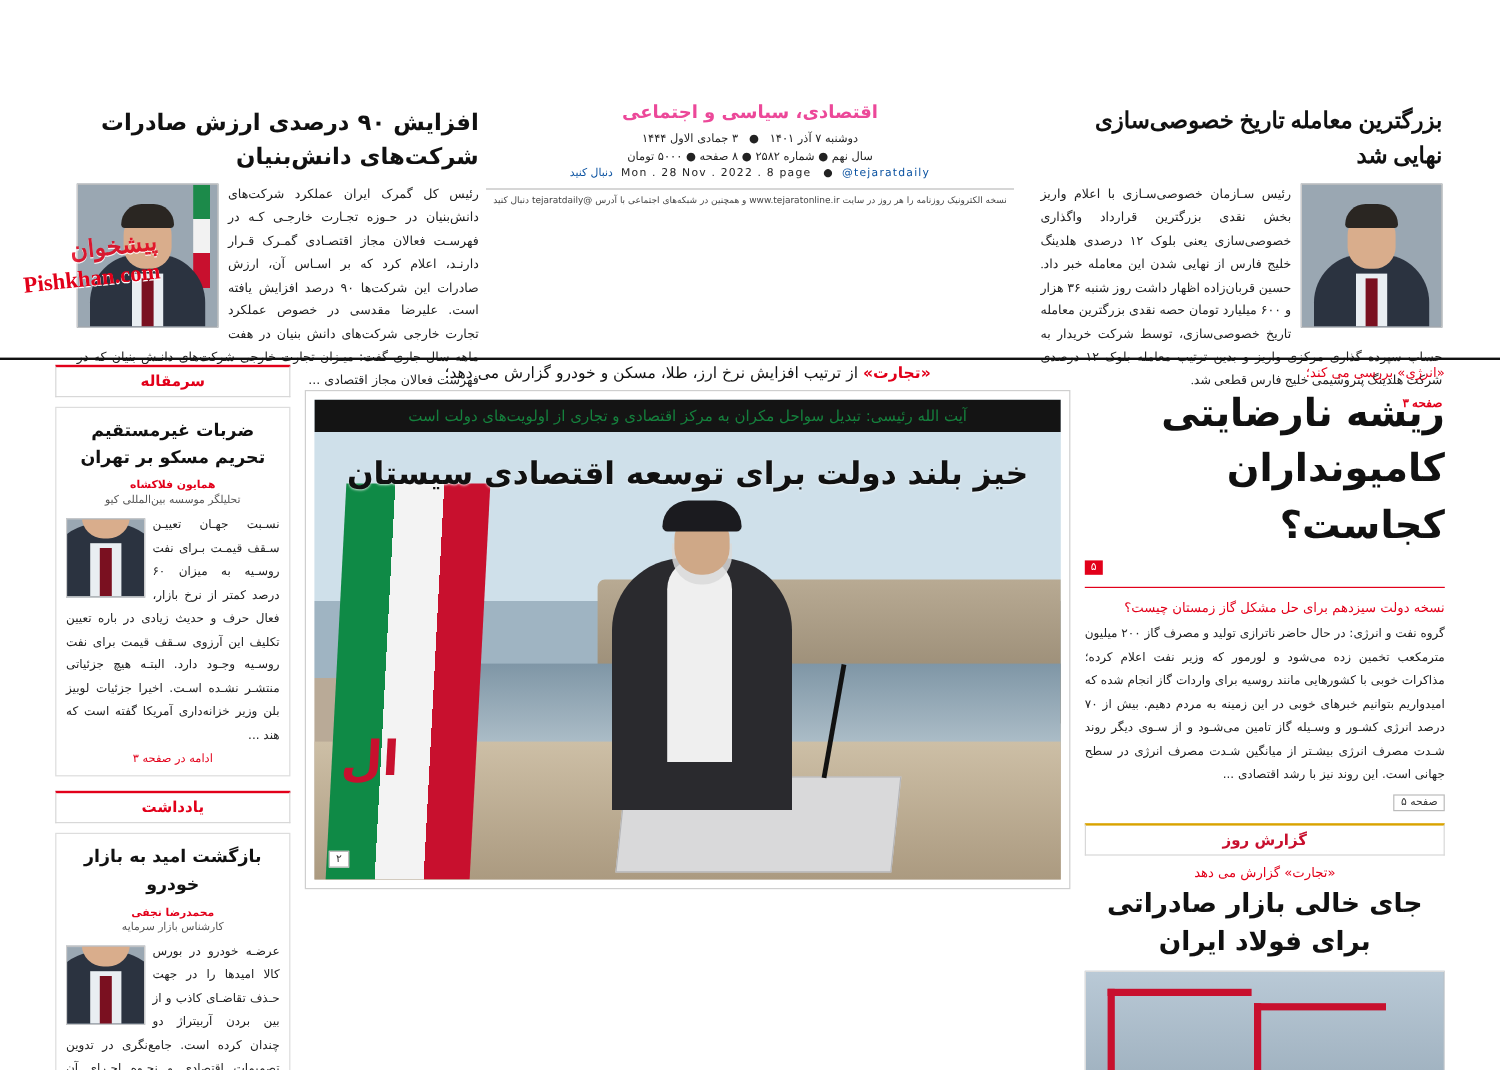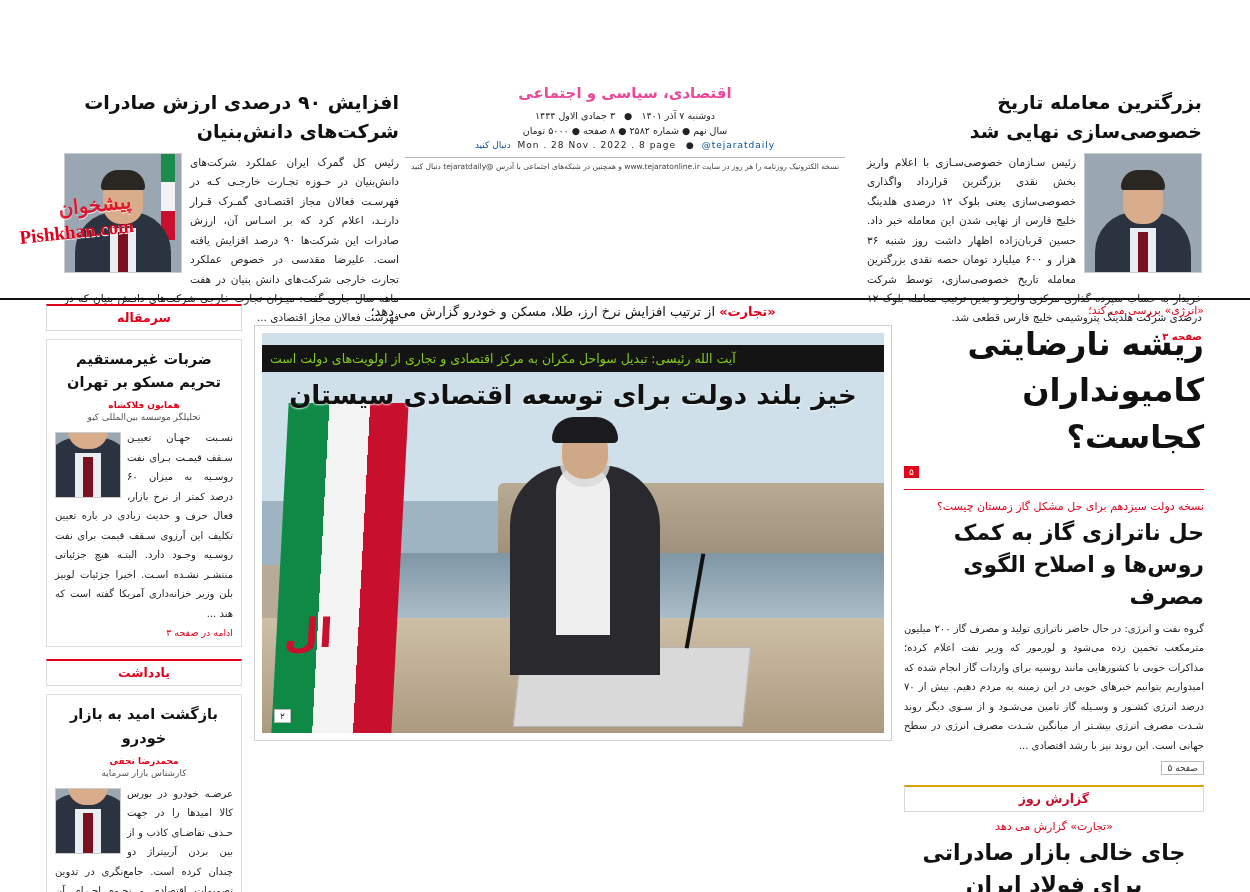--- a/index.html
+++ b/index.html
@@ -32,21 +32,21 @@
     margin-top:6px; font-size:9.5px; color:#222; line-height:1.6;text-align:center;
   }
   .logo-meta .row span { margin:0 3px; }
   .logo-meta .en { letter-spacing:1px; font-size:9px; }
   .logo-meta .site { color:#0a52a1; }
   .logo-rule { border-top:1px solid #bbb; margin-top:4px; padding-top:3px; font-size:7.5px; color:#444; }
 
   
   .top-col { position:absolute; top:88px; width:335px; }
   .top-col.left { left:64px; }
-  .top-col.right { right:48px; }
+  .top-col.right { right:48px;font-family:Liberation Serif, serif; }
   .top-head {
     font-size:19px; font-weight:bold; color:#111; line-height:1.5;
     text-align:right; direction:rtl;
   }
   .top-body {
     margin-top:8px; font-size:10.5px; line-height:1.85; color:#222;
     text-align:justify; direction:rtl;
   }
   .top-photo {
     width:118px; height:120px; float:left; margin:0 8px 4px 0;
@@ -120,21 +120,21 @@
   .byline { margin-top:6px; text-align:center; font-size:9px; color:#e2001a; font-weight:bold;}
   .byline .job { display:block; color:#555; font-weight:normal; margin-top:2px;}
   .mini-photo {
     width:66px; height:66px; float:left; margin:4px 6px 2px 0;
     border:1px solid #ccc; position:relative; overflow:hidden; background:#8c98a3;
   }
   .col-text {
     margin-top:6px; font-size:10px; line-height:1.95; color:#222;
     text-align:justify; direction:rtl;
   }
-  .more { margin-top:4px; font-size:9.5px; color:#e2001a; text-align:right; }
+  .more { margin-top:4px; font-size:9.5px; color:#e2001a; text-align:center; }
 
   
   .kicker {
     text-align:center; font-size:13px; color:#111; direction:rtl; margin-bottom:6px;
   }
   .kicker b { color:#e2001a; }
   .main-head {
     text-align:center; font-size:41px; font-weight:bold; color:#111;
     line-height:1.25; direction:rtl; margin:2px 0 10px;
     letter-spacing:-1px;
@@ -144,22 +144,22 @@
     padding:1px 5px; vertical-align:middle;
   }
   .main-photo {
     position:relative; border:1px solid #cfcfcf; background:#fff; padding:7px;
   }
   .photo-inner {
     position:relative; height:400px; overflow:hidden;
     background:linear-gradient(#cfe0ea 0 42%, #9fb4c2 42% 58%, #b9aa97 58% 100%);
   }
   .photo-cap {
-    position:absolute; top:12px; left:0; right:0; background:#141414; color:#84cc16;
-    font-size:12.5px; text-align:left; padding:6px 8px; direction:rtl;
+    position:absolute; top:0; left:0; right:0; background:#141414; color:#15803d;
+    font-size:12.5px; text-align:center; padding:6px 8px; direction:rtl;
   }
   .photo-title {
     position:absolute; top:44px; left:0; right:0; text-align:center;
     font-size:26px; font-weight:bold; color:#111; direction:rtl; line-height:1.4;
     text-shadow:0 1px 2px rgba(255,255,255,.8);
   }
   
   .ph-flag {
     position:absolute; left:18px; top:70px; width:120px; height:330px;
     background:linear-gradient(90deg,#0f8a46 0 34%, #f3f3f3 34% 68%, #c8102e 68%);
@@ -396,21 +396,20 @@
       <div>
         <div class="lead-sub">«انرژی» بررسی می کند؛</div>
         <div class="lead-head big">ریشه نارضایتی کامیونداران کجاست؟</div>
         <div style="text-align:left"><span class="redbox-num">۵</span></div>
       </div>
 
       <div class="hr-red"></div>
 
       <div>
         <div class="lead-sub">نسخه دولت سیزدهم برای حل مشکل گاز زمستان چیست؟</div>
-        <div class="lead-head">حل ناترازی گاز به کمک روس‌ها و اصلاح الگوی مصرف</div>
         <div class="left-text">گروه نفت و انرژی: در حال حاضر ناترازی تولید و مصرف گاز ۲۰۰ میلیون مترمکعب تخمین زده می‌شود و لورمور که وزیر نفت اعلام کرده؛ مذاکرات خوبی با کشورهایی مانند روسیه برای واردات گاز انجام شده که امیدواریم بتوانیم خبرهای خوبی در این زمینه به مردم دهیم. بیش از ۷۰ درصد انرژی کشـور و وسـیله گاز تامین می‌شـود و از سـوی دیگر روند شـدت مصرف انرژی بیشـتر از میانگین شـدت مصرف انرژی در سطح جهانی است. این روند نیز با رشد اقتصادی ...</div>
         <div style="text-align:right"><span class="footer-pagebox">صفحه ۵</span></div>
       </div>
 
       <div class="sec-label gold" style="margin-top:10px">گزارش روز</div>
 
       <div>
         <div class="lead-sub" style="text-align:center">«تجارت» گزارش می دهد</div>
         <div class="lead-head" style="text-align:center">جای خالی بازار صادراتی برای فولاد ایران</div>
         <div class="port-photo">

